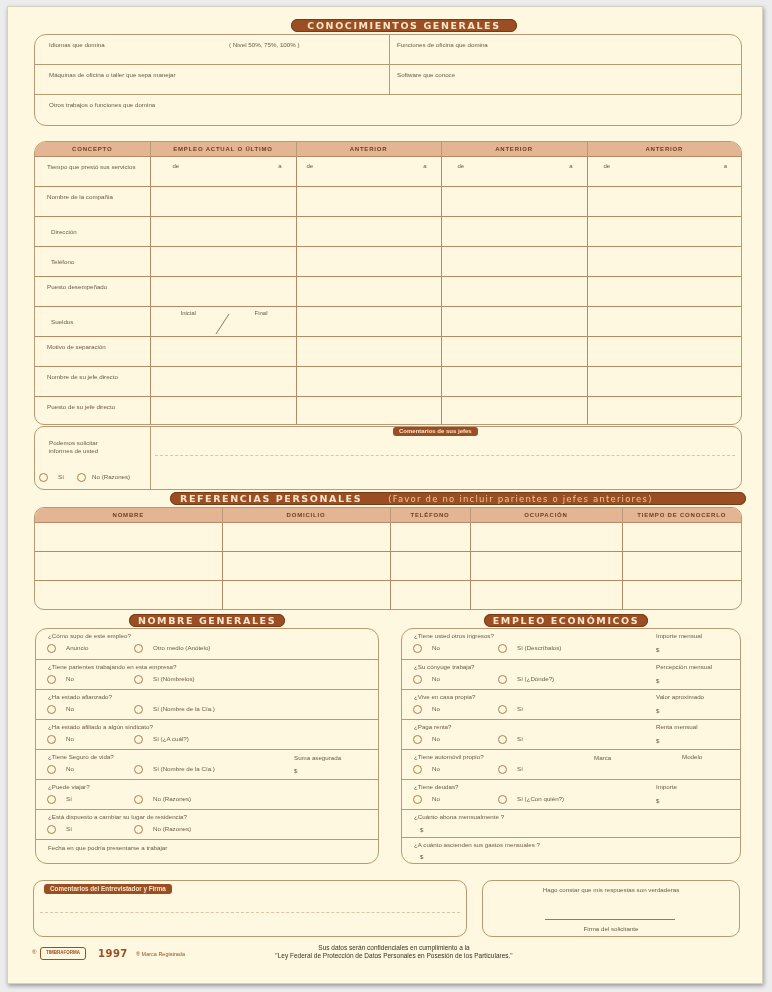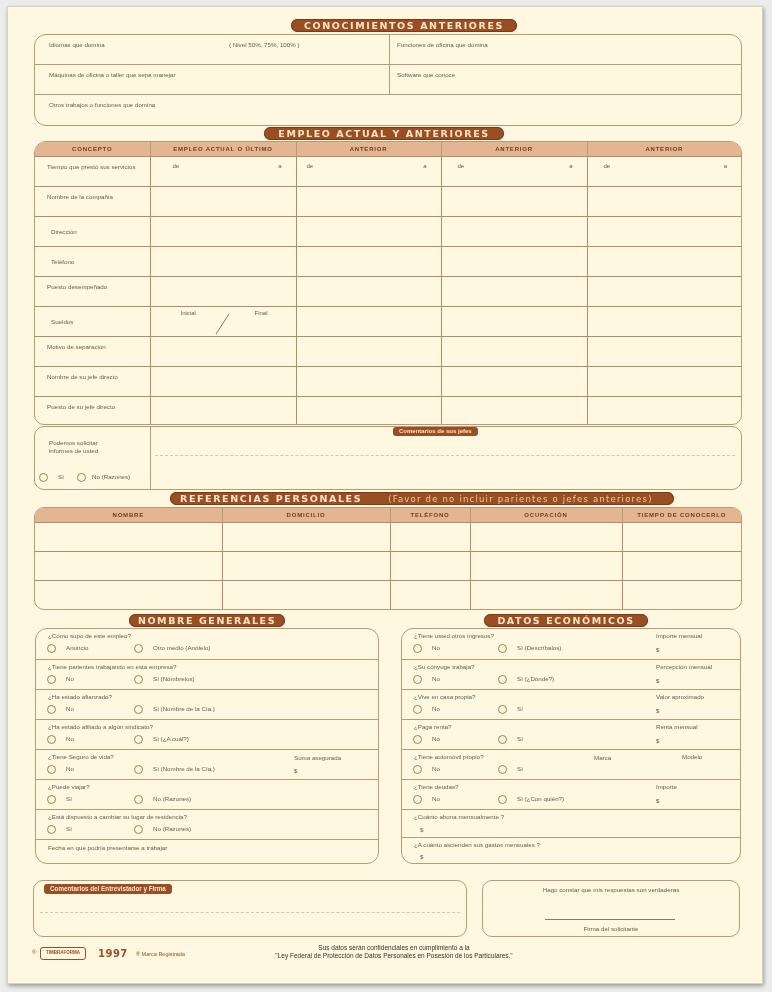--- a/index.html
+++ b/index.html
@@ -63,40 +63,39 @@
     color: #fbe6c8; font-size: 6px; font-weight: bold; border-radius: 3px;
     padding: 0 6px; white-space: nowrap;
   }
   .footer-text { position: absolute; font-size: 6.5px; color: #3a2e22; text-align: center; line-height: 8px; }
 </style>
 </head>
 <body>
 
 <div class="page">
 
-  <div class="banner" style="left:283px; top:12px; width:226px;">CONOCIMIENTOS ANTERIORES</div>
+  <div class="banner" style="left:283px; top:12px; width:226px;">CONOCIMIENTOS GENERALES</div>
 
   <div class="box" style="left:26px; top:27px; width:708px; height:92px;">
     <div class="vline" style="left:354px; top:0; height:60px;"></div>
     <div class="hline" style="left:0; top:29px; width:706px;"></div>
     <div class="hline" style="left:0; top:59px; width:706px;"></div>
     <span class="lbl" style="left:14px; top:6px;">Idiomas que domina</span>
     <span class="lbl" style="left:194px; top:6px;">( Nivel 50%, 75%, 100% )</span>
     <span class="lbl" style="left:362px; top:6px;">Funciones de oficina que domina</span>
     <span class="lbl" style="left:14px; top:36px;">Máquinas de oficina o taller que sepa manejar</span>
     <span class="lbl" style="left:362px; top:36px;">Software que conoce</span>
     <span class="lbl" style="left:14px; top:66px;">Otros trabajos o funciones que domina</span>
     <input style="position: absolute; left: 14px; top: 15px; width: 330px; height: 10px; border: none; background: transparent;">
     <input style="position: absolute; left: 362px; top: 15px; width: 330px; height: 10px; border: none; background: transparent;">
     <input style="position: absolute; left: 14px; top: 45px; width: 330px; height: 10px; border: none; background: transparent;">
     <input style="position: absolute; left: 362px; top: 45px; width: 330px; height: 10px; border: none; background: transparent;">
     <input style="position: absolute; left: 14px; top: 75px; width: 680px; height: 10px; border: none; background: transparent;">
   </div>
 
-  <div class="banner" style="left:256px; top:120px; width:240px;">EMPLEO ACTUAL Y ANTERIORES</div>
 
   <div class="box" style="left:26px; top:134px; width:708px; height:284px; overflow:hidden; border-radius:12px 12px 10px 10px;">
     <table class="grid" style="left:0; top:0; width:706px;">
       <colgroup>
           <col style="width:115px">
           <col style="width:146px">
           <col style="width:145px">
           <col style="width:146px">
           <col style="width:154px">
         </colgroup>
@@ -217,21 +216,21 @@
     <label class="opt" style="left:4px; top:46px;">
       <span class="radio"></span><span>Sí</span>
     </label>
     <label class="opt" style="left:42px; top:46px;">
       <span class="radio" style="margin-right:6px"></span><span>No (Razones)</span>
     </label>
     <div class="small-banner" style="left:358px; top:0px;">Comentarios de sus jefes</div>
     <div class="dashed" style="left:120px; top:28px; width:580px;"></div>
   </div>
 
-  <div class="banner" style="left:162px; top:485px; width:504px; text-align:left; padding-left:10px; box-sizing:border-box;">
+  <div class="banner" style="left:162px; top:485px; width:576px; text-align:left; padding-left:10px; box-sizing:border-box;">
     <span>REFERENCIAS PERSONALES</span><span class="sub">(Favor de no incluir parientes o jefes anteriores)</span>
   </div>
 
   <div class="box" style="left:26px; top:500px; width:708px; height:103px; overflow:hidden; border-radius:10px;">
     <table class="grid" style="left:0; top:0; width:706px;">
       <colgroup>
           <col style="width:187px">
           <col style="width:168px">
           <col style="width:80px">
           <col style="width:152px">
@@ -321,21 +320,21 @@
     <div class="qrow" style="top:181px; height:30px;">
       <span class="lbl" style="left:12px; top:3px;">¿Está dispuesto a cambiar su lugar de residencia?</span>
       <label class="opt" style="left:11px; top:15px;"><span class="radio"></span><span>Sí</span></label>
       <label class="opt" style="left:98px; top:15px;"><span class="radio"></span><span>No (Razones)</span></label>
     </div>
     <div class="hline" style="left:0; top:210px; width:342px;"></div>
     <span class="lbl" style="left:12px; top:215px;">Fecha en que podría presentarse a trabajar</span>
     <input style="position: absolute; left: 12px; top: 224px; width: 320px; height: 8px; border: none; background: transparent;">
   </div>
 
-  <div class="banner" style="left:476px; top:607px; width:164px;">DATOS ECONÓMICOS</div>
+  <div class="banner" style="left:476px; top:607px; width:164px;">EMPLEO ECONÓMICOS</div>
 
   <div class="box" style="left:393px; top:621px; width:340px; height:236px; border-radius:12px;">
 
     <div class="qrow" style="top:0; height:30px;">
       <span class="lbl" style="left:12px; top:3px;">¿Tiene usted otros ingresos?</span>
       <span class="lbl" style="left:254px; top:3px;">Importe mensual</span>
       <span class="lbl" style="left:254px; top:17px;">$</span>
       <label class="opt" style="left:11px; top:15px;"><span class="radio"></span><span>No</span></label>
       <label class="opt" style="left:96px; top:15px;"><span class="radio"></span><span>Sí (Descríbalos)</span></label>
     </div>

